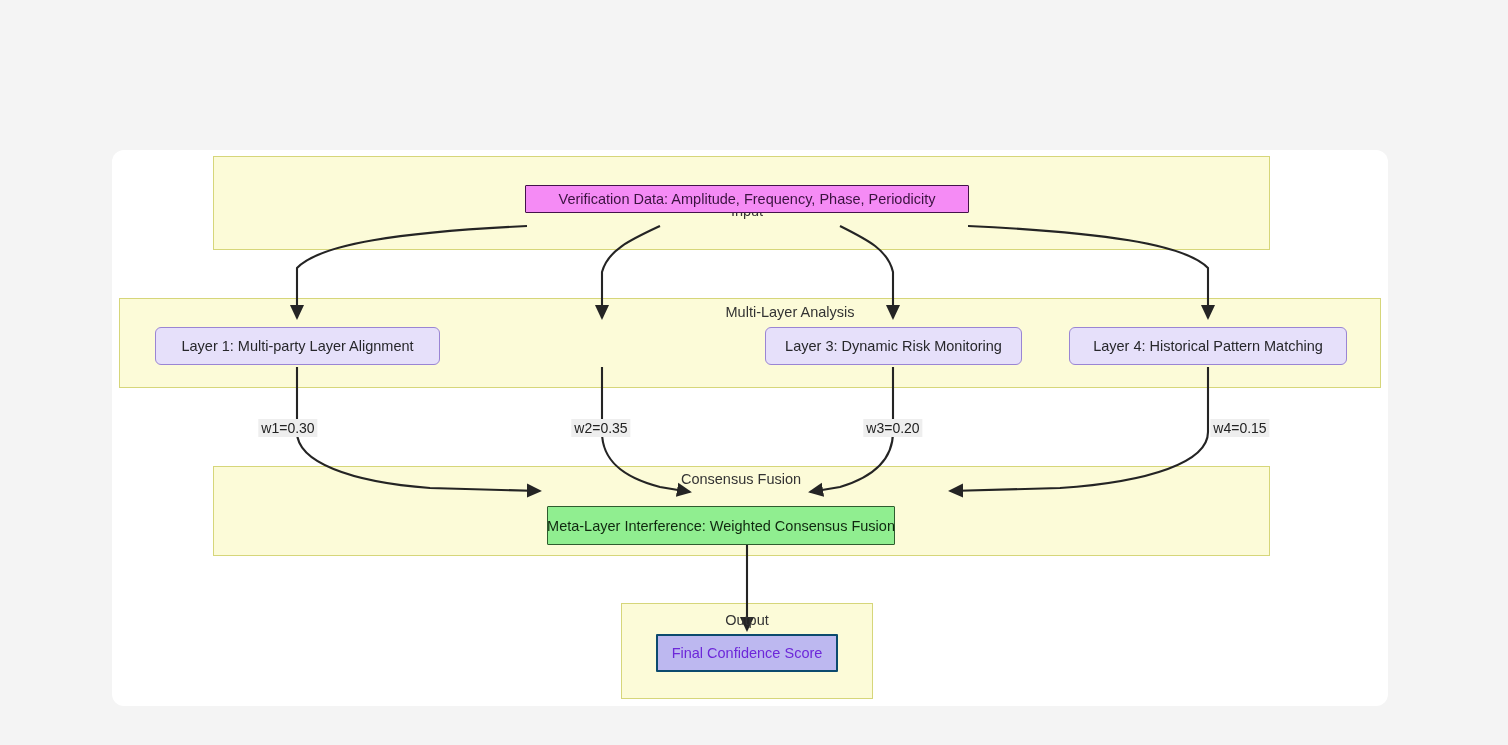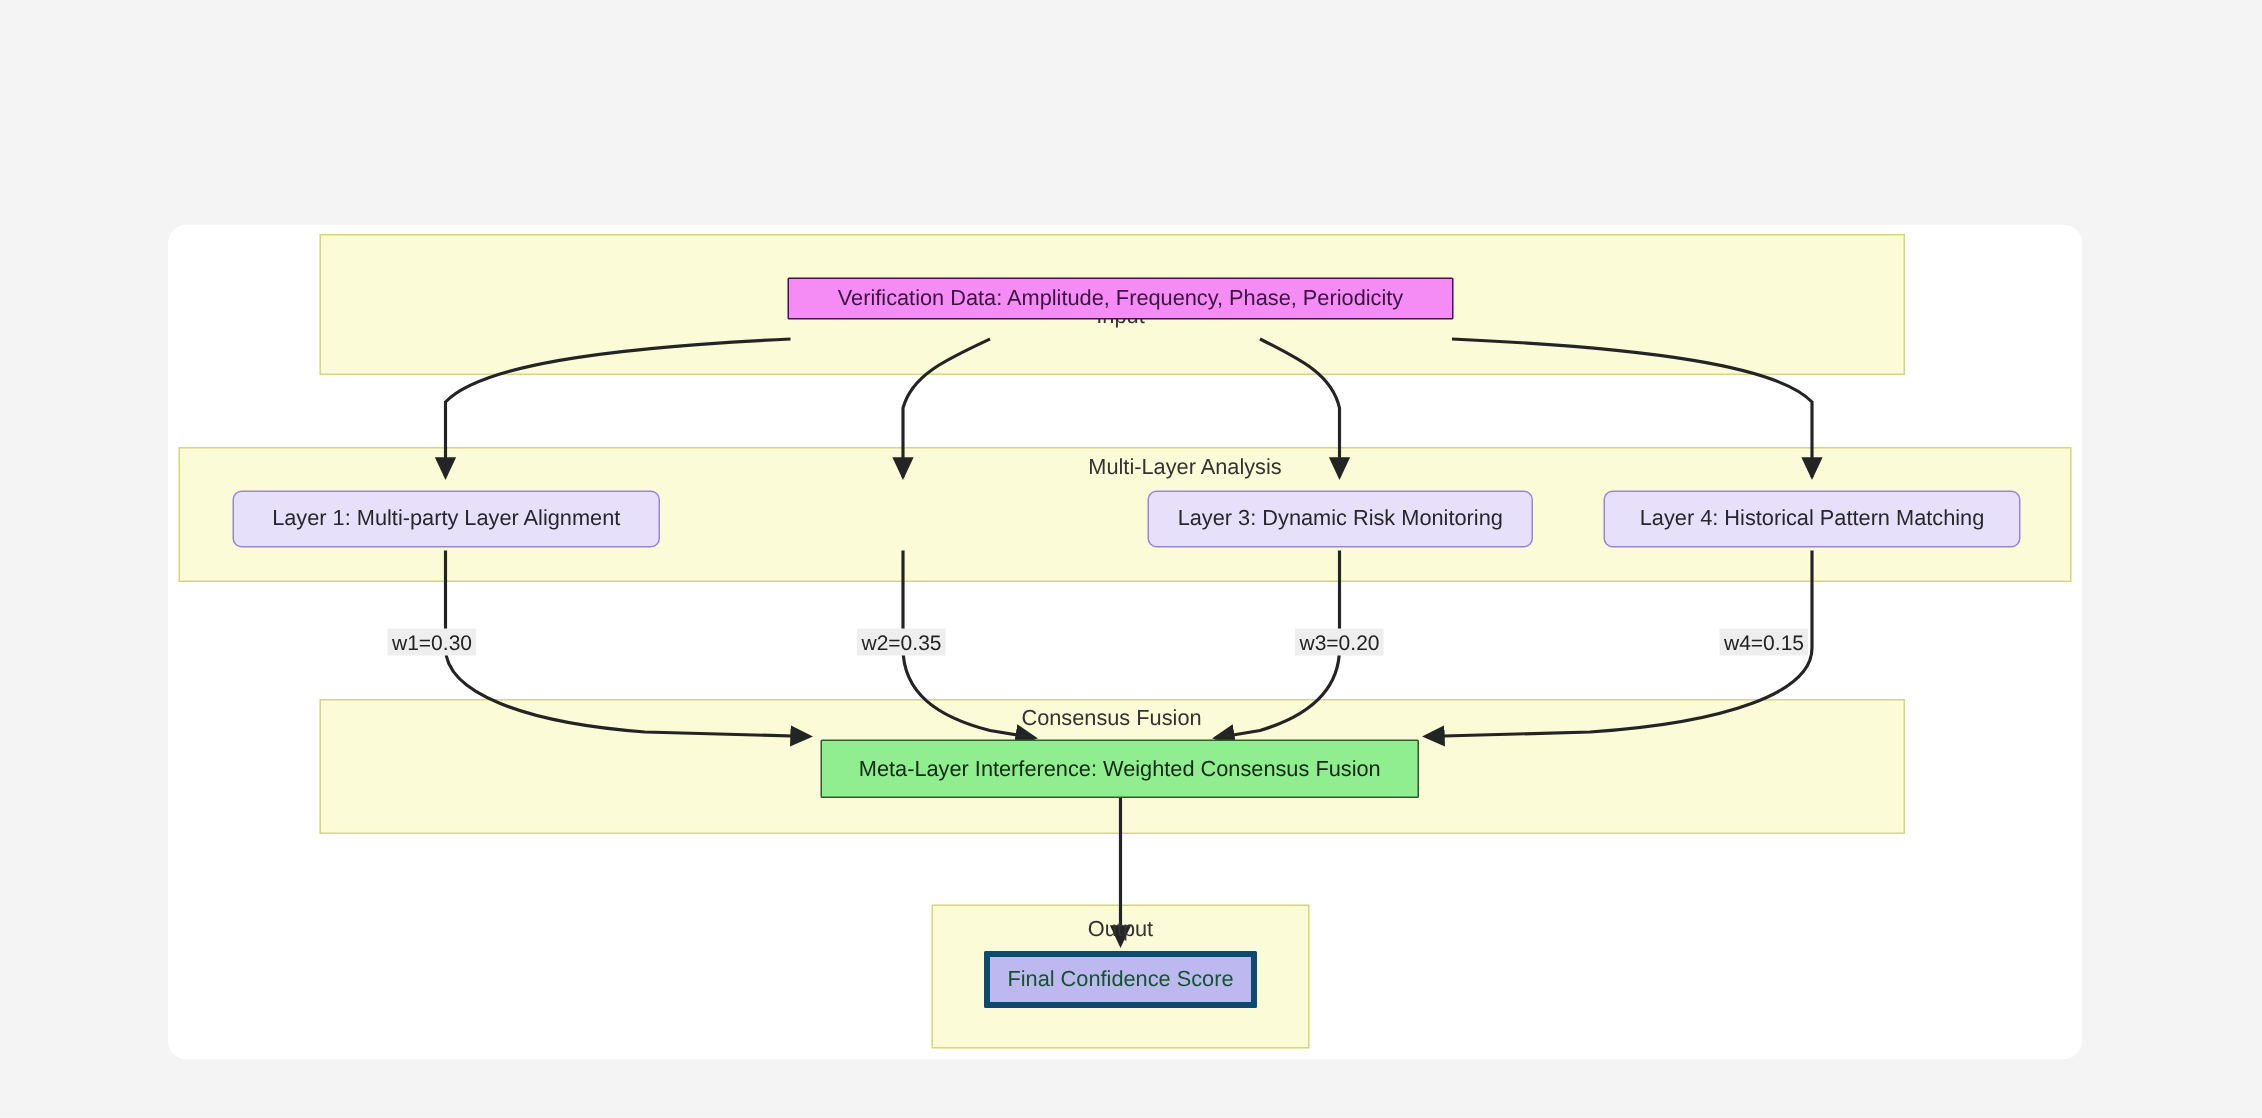--- a/index.html
+++ b/index.html
@@ -65,22 +65,22 @@
     color: #27272b;
   }
   .node-fusion {
     background: #90ee90;
     border: 1.6px solid #2e5c2e;
     color: #10280f;
     border-radius: 1px;
   }
   .node-output {
     background: #bdb8f0;
-    border: 4px solid #0c4a6e;
-    color: #14532d;
+    border: 2px solid #0c4a6e;
+    color: #6d28d9;
     border-radius: 1px;
   }
   
   .edge-label {
     position: absolute;
     font-size: 14px;
     color: #222222;
     background: #eeeeee;
     padding: 1px 3px;
     white-space: nowrap;
@@ -147,22 +147,22 @@
 
   <div class="node node-input" style="left:525px; top:185px; width:444px; height:28px;">Verification Data: Amplitude, Frequency, Phase, Periodicity</div>
 
   <div class="node node-layer" style="left:155px; top:327px; width:285px; height:38px;">Layer 1: Multi-party Layer Alignment</div>
 
 
   <div class="node node-layer" style="left:765px; top:327px; width:257px; height:38px;">Layer 3: Dynamic Risk Monitoring</div>
 
   <div class="node node-layer" style="left:1069px; top:327px; width:278px; height:38px;">Layer 4: Historical Pattern Matching</div>
 
-  <div class="node node-fusion" style="left:547px; top:493px; width:399px; height:39px;">Meta-Layer Interference: Weighted Consensus Fusion</div>
+  <div class="node node-fusion" style="left:547px; top:506px; width:348px; height:39px;">Meta-Layer Interference: Weighted Consensus Fusion</div>
 
   <div class="node node-output" style="left:656px; top:634px; width:182px; height:38px;">Final Confidence Score</div>
 
   <div class="edge-label" style="left:288px; top:419px;">w1=0.30</div>
   <div class="edge-label" style="left:601px; top:419px;">w2=0.35</div>
   <div class="edge-label" style="left:893px; top:419px;">w3=0.20</div>
-  <div class="edge-label" style="left:1176px; top:419px;">w4=0.15</div>
+  <div class="edge-label" style="left:1240px; top:419px;">w4=0.15</div>
 
 </div>
 
 </body></html>

